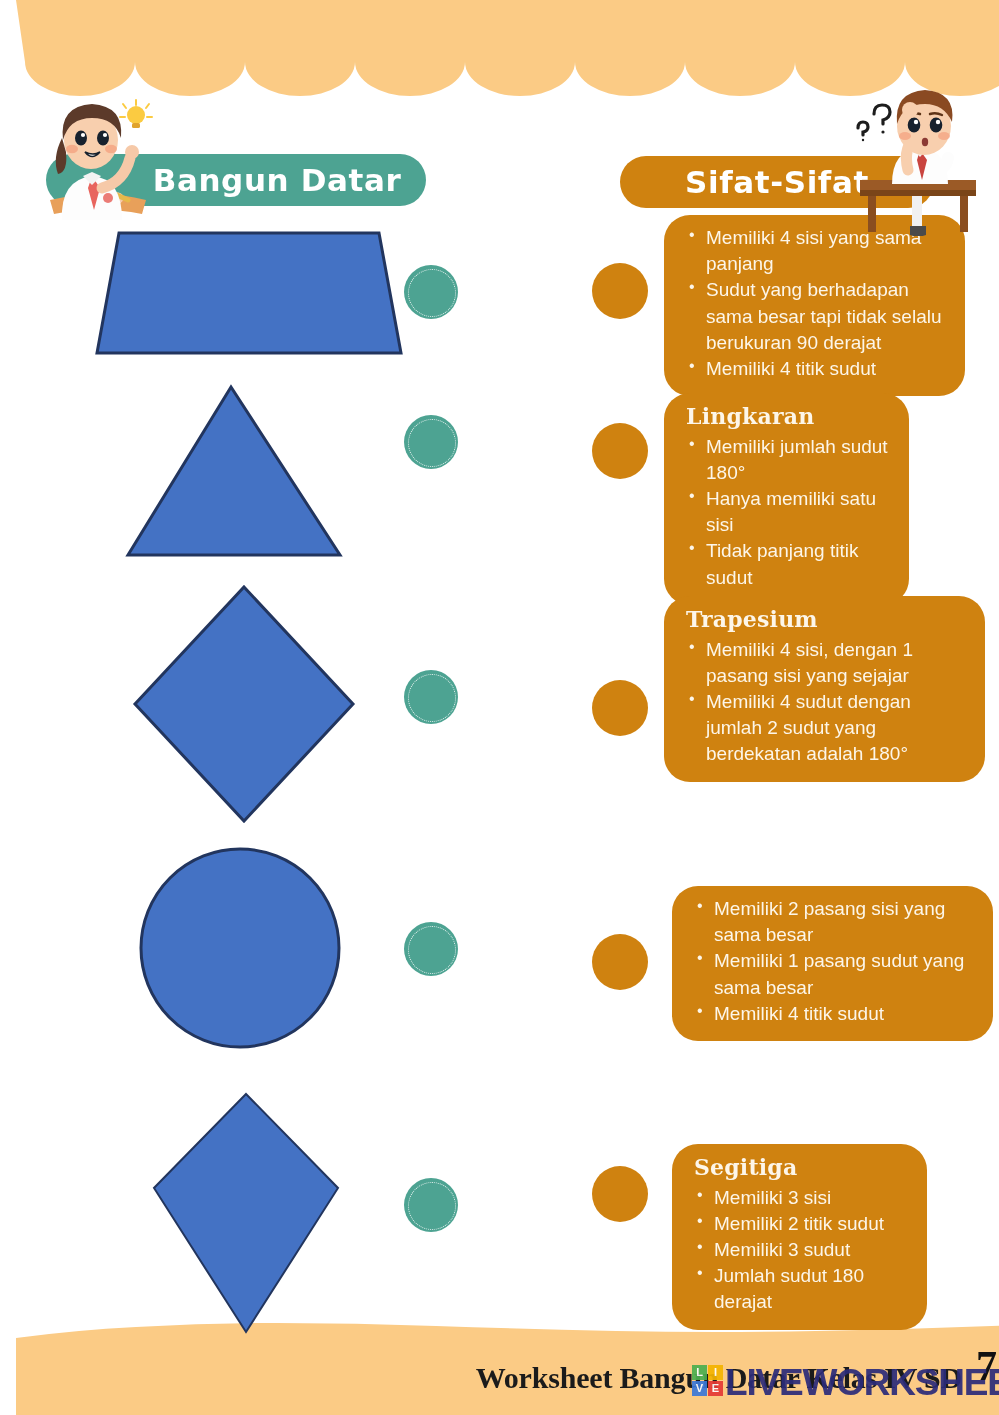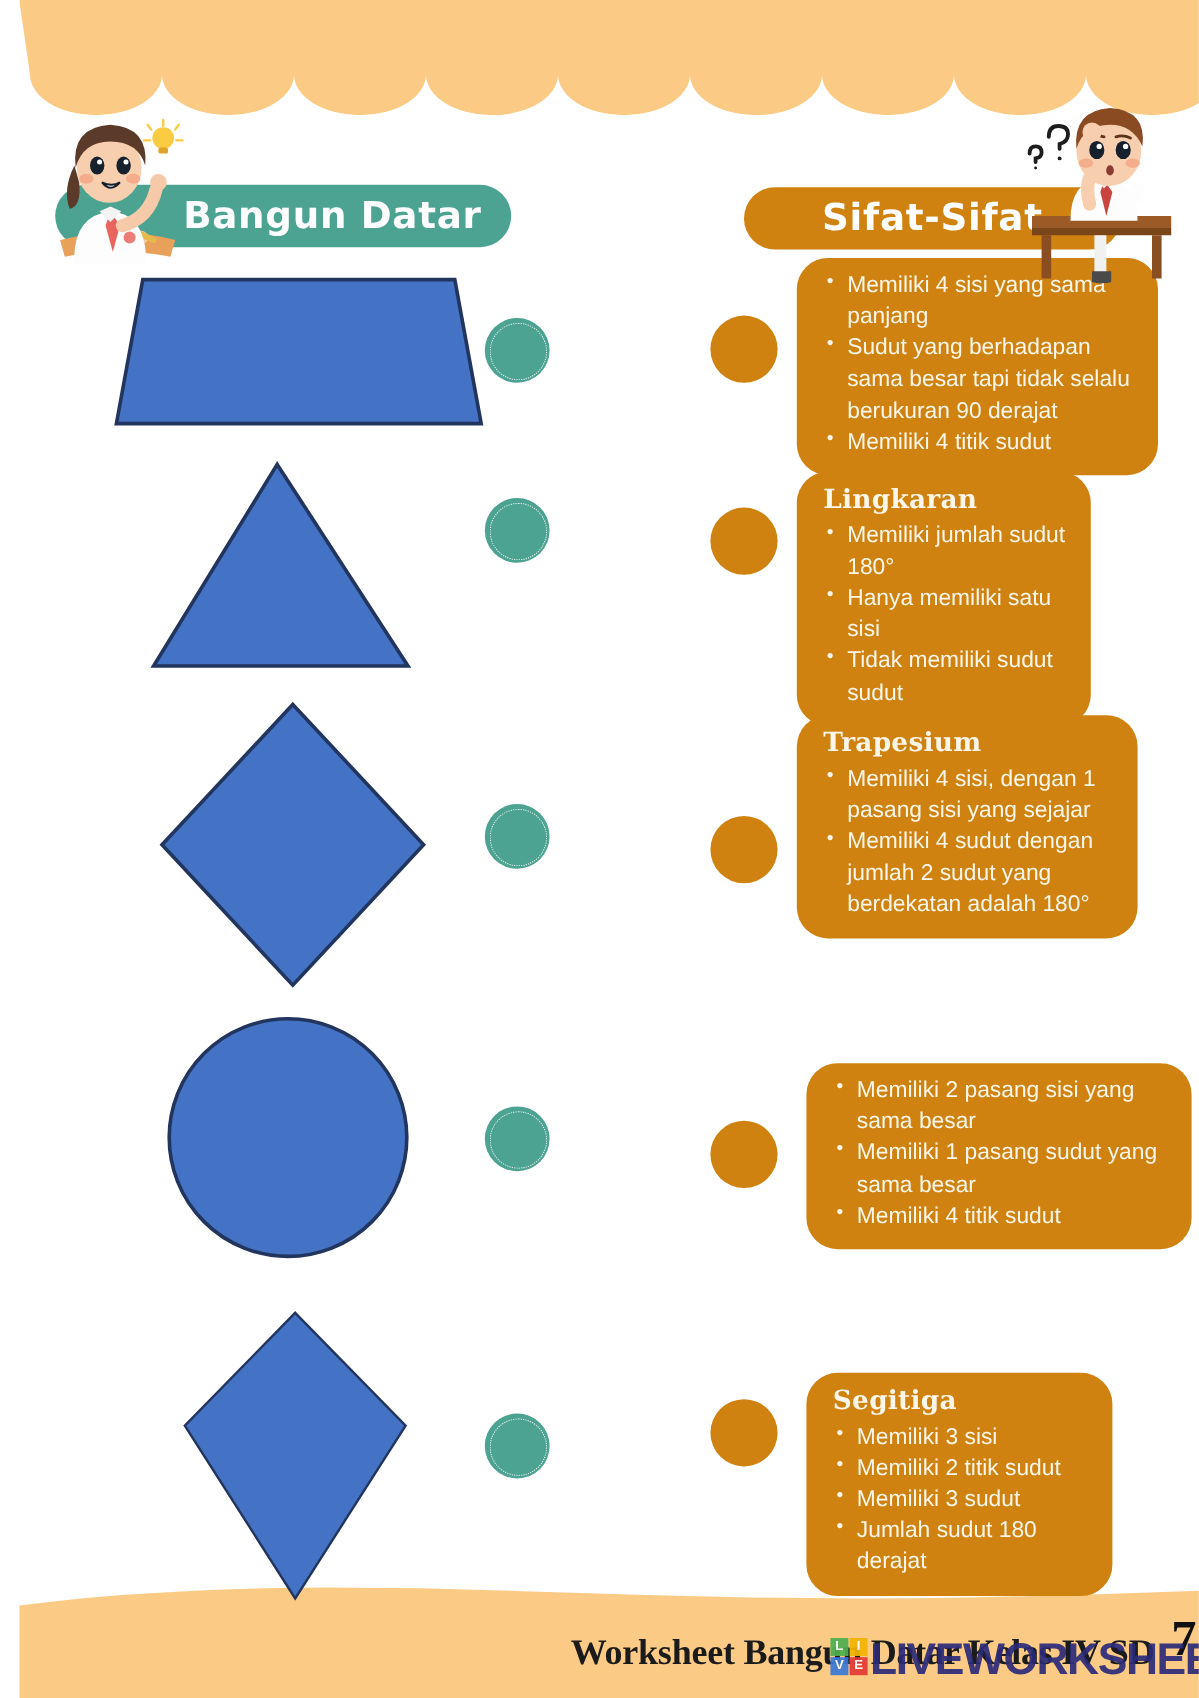--- a/index.html
+++ b/index.html
@@ -395,28 +395,28 @@
       </div>
     </div>
 
     <div class="prop-row" style="height:203px;">
       <div class="dot-orange" style="left:6px; top:30px;"></div>
       <div class="prop-card" style="left:78px; top:0px; width:245px;">
         <div class="prop-title">Lingkaran</div>
         <ul class="prop-list">
           <li>Memiliki jumlah sudut 180°</li>
           <li>Hanya memiliki satu sisi</li>
-          <li>Tidak memiliki sudut sudut</li>
+          <li>Tidak panjang titik sudut</li>
         </ul>
       </div>
     </div>
 
     <div class="prop-row" style="height:254px;">
       <div class="dot-orange" style="left:6px; top:84px;"></div>
-      <div class="prop-card" style="left:78px; top:0px; width:284px;">
+      <div class="prop-card" style="left:78px; top:0px; width:321px;">
         <div class="prop-title">Trapesium</div>
         <ul class="prop-list">
           <li>Memiliki 4 sisi, dengan 1 pasang sisi yang sejajar</li>
           <li>Memiliki 4 sudut dengan jumlah 2 sudut yang berdekatan adalah 180°</li>
         </ul>
       </div>
     </div>
 
     <div class="prop-row" style="height:254px;">
       <div class="dot-orange" style="left:6px; top:84px;"></div>

